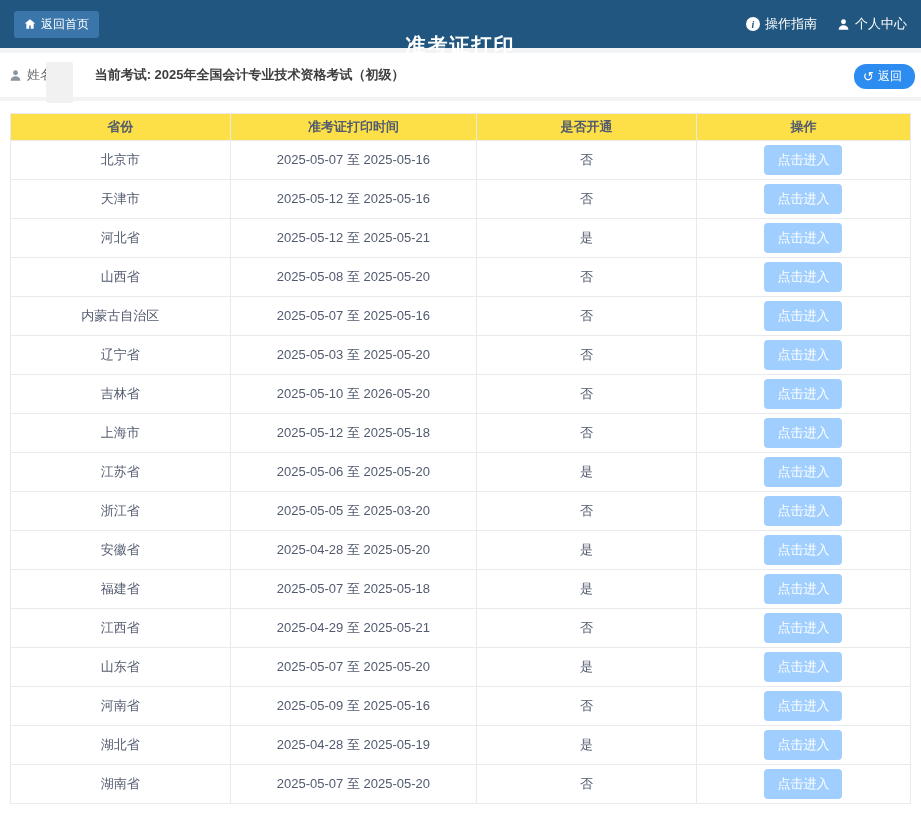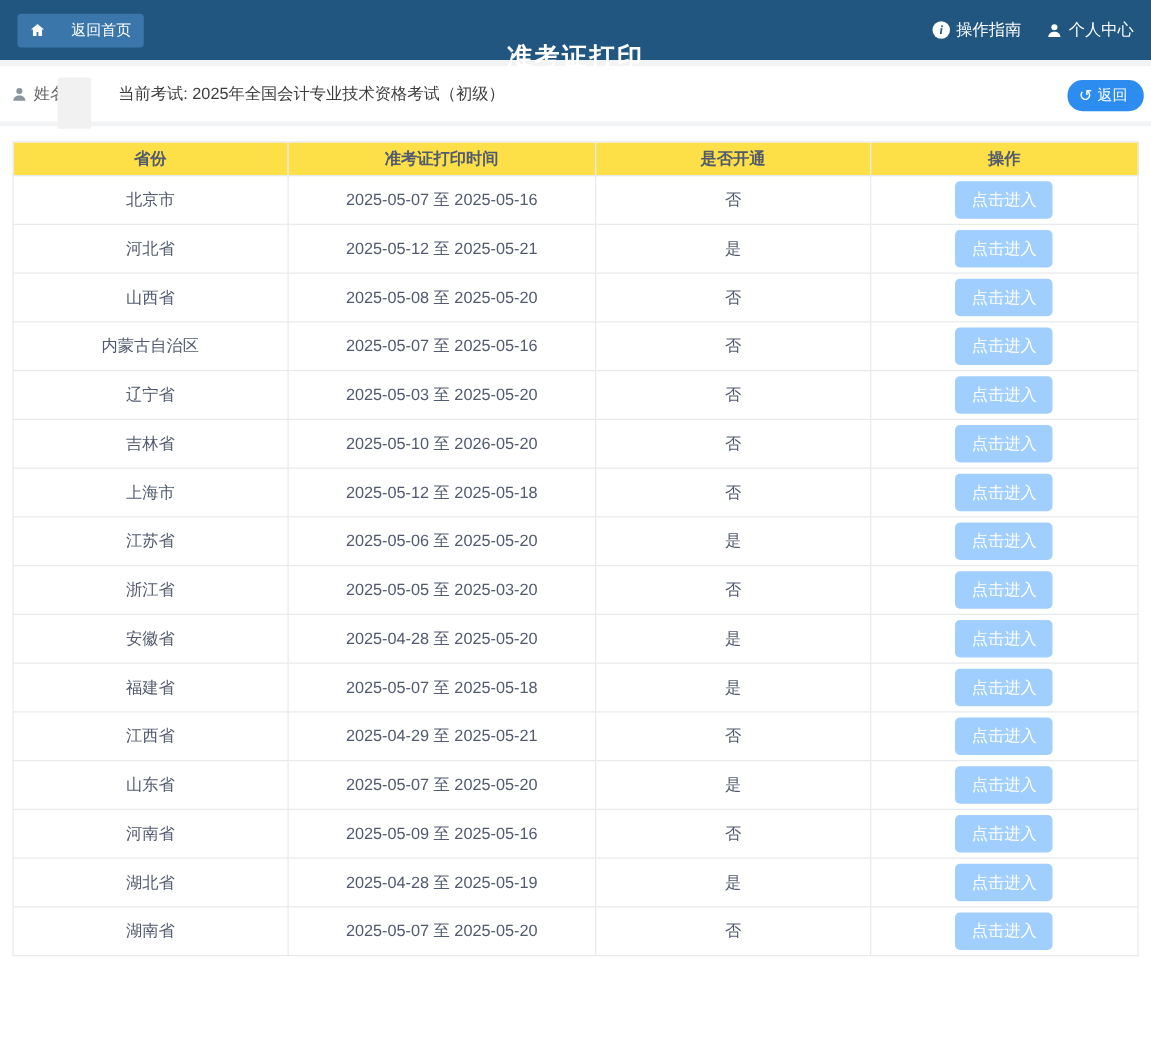--- a/index.html
+++ b/index.html
@@ -2,21 +2,21 @@
 <html><head>
 <meta charset="utf-8">
 <style>
   * { margin:0; padding:0; box-sizing:border-box; }
   html,body { width:921px; height:834px; overflow:hidden; background:#fff;
     font-family:"Liberation Sans","DejaVu Sans",sans-serif; }
 
   
   .topbar { position:relative; height:48px; background:#20567F; display:flex;
     align-items:center; padding:0 14px; }
-  .btn-back-home { display:inline-flex; align-items:center; gap:21px;
+  .btn-back-home { display:inline-flex; align-items:center; gap:5px;
     background:#3B76AB; color:#fff; border:none; border-radius:3px;
     font-size:12px; padding:5px 10px; cursor:pointer; z-index:2;
     font-family:inherit; }
   .btn-back-home svg { width:12px; height:12px; fill:#fff; }
   .page-title { position:absolute; left:0; right:0; text-align:center;
     color:#fff; font-size:20px; font-weight:bold; letter-spacing:2px;margin-top:42px; }
   .top-links { margin-left:auto; display:flex; align-items:center; gap:20px;
     z-index:2; }
   .top-link { display:inline-flex; align-items:center; gap:5px; color:#fff;
     font-size:13px; text-decoration:none; cursor:pointer; }
@@ -30,21 +30,21 @@
   .strip-a { height:5px; background:#F2F3F4; }
   .strip-b { height:4px; background:#F2F3F4; }
 
   
   .infobar { position:relative; height:44px; background:#fff; display:flex;
     align-items:center; padding-left:9px; font-size:13px; }
   .infobar .user-icon svg { width:13px; height:13px; fill:#8A959E; display:block; }
   .name-label { color:#666; margin-left:5px; }
   .redaction-box { position:absolute; left:46px; top:9px; width:27px;
     height:41px; background:#F1F1F1; border-radius:2px; z-index:3; }
-  .current-exam { margin-left:38px; color:#3d3d3d; font-weight:normal; }
+  .current-exam { margin-left:38px; color:#3d3d3d; font-weight:bold; }
   .btn-pill-back { position:absolute; right:6px; top:11px; display:inline-flex;
     align-items:center; gap:4px; background:#2D8CF0; color:#fff; border:none;
     border-radius:12px; padding:4px 13px 4px 9px; font-size:12px;
     cursor:pointer; font-family:inherit; }
   .refresh-glyph { font-size:13px; line-height:1; }
 
   
   .table-wrap { margin:12px 10px 0 10px; }
   table { width:100%; border-collapse:collapse; table-layout:fixed; }
   th { height:27px; background:#fde047; border:1px solid #E8EAEC;
@@ -121,20 +121,26 @@
         </tr>
       </thead>
       <tbody id="table-body">
           <tr>
             <td>北京市</td>
             <td>2025-05-07 至 2025-05-16</td>
             <td>否</td>
             <td><button class="btn-enter">点击进入</button></td>
           </tr>
           <tr>
+            <td>天津市</td>
+            <td>2025-05-12 至 2025-05-16</td>
+            <td>否</td>
+            <td><button class="btn-enter">点击进入</button></td>
+          </tr>
+          <tr>
             <td>河北省</td>
             <td>2025-05-12 至 2025-05-21</td>
             <td>是</td>
             <td><button class="btn-enter">点击进入</button></td>
           </tr>
           <tr>
             <td>山西省</td>
             <td>2025-05-08 至 2025-05-20</td>
             <td>否</td>
             <td><button class="btn-enter">点击进入</button></td>

